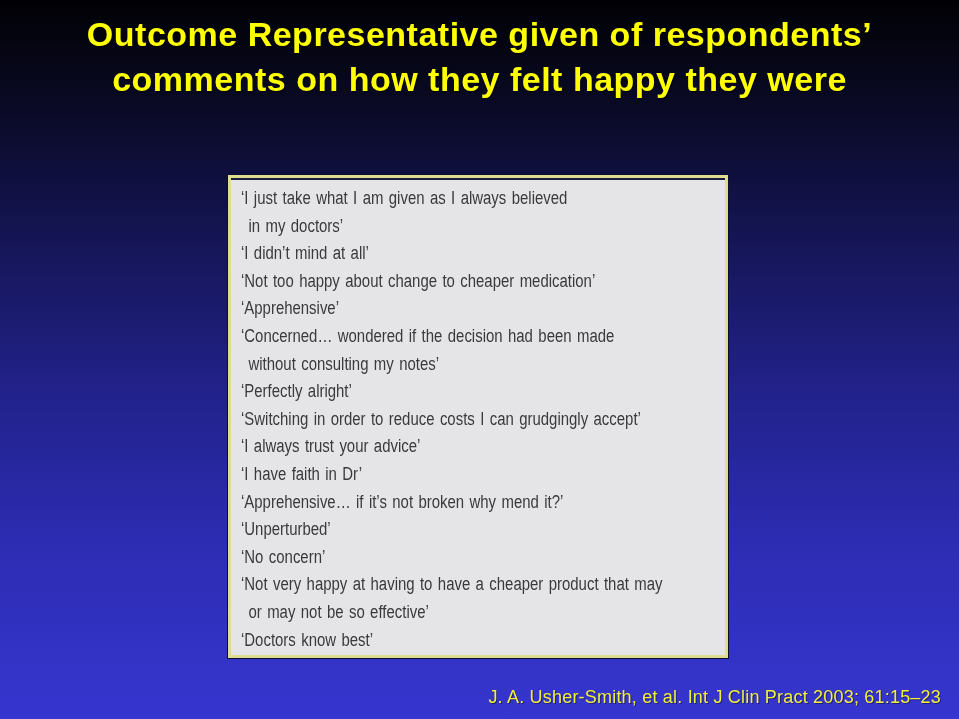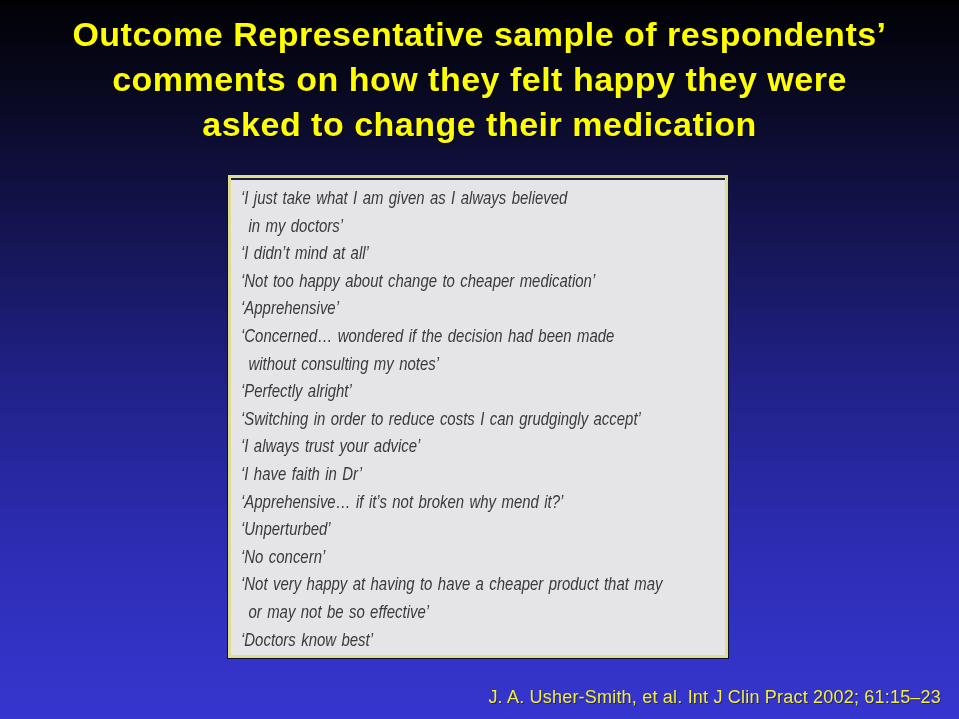--- a/index.html
+++ b/index.html
@@ -29,21 +29,20 @@
     text-shadow:1px 1px 1px rgba(0,0,0,0.55);
   }
   .comments-box{
     position:absolute; left:228px; top:175px;
     width:500px; height:483px;
     background:var(--box-bg);
     border:3px solid var(--box-border);
     box-shadow:0 0 0 1px #0d0d30;
     padding:0 8px 0 10px;
     overflow:hidden;
-    font-style:italic;
   }
   .top-rule{
     height:2px; background:var(--box-rule);
     margin:0 -8px 5px -10px;
   }
   .comments-text{
     width:573px;
     transform:scaleX(0.83);
     transform-origin:0 0;
     color:var(--box-text);
@@ -60,23 +59,22 @@
     color:var(--citation);
     font-size:18px; line-height:20px;
     letter-spacing:0.2px;
     text-shadow:1px 1px 0 rgba(0,0,0,0.4);
   }
 </style>
 </head>
 <body>
 
 <div class="title">
-  <div>Outcome Representative sample of respondents’</div>
+  <div>Outcome Representative given of respondents’</div>
   <div>comments on how they felt happy they were</div>
-  <div>asked to change their medication</div>
 </div>
 
 <div class="comments-box">
   <div class="top-rule"></div>
   <div class="comments-text">
       <div class="cline">‘I just take what I am given as I always believed</div>
       <div class="cline indent">in my doctors’</div>
       <div class="cline">‘I didn’t mind at all’</div>
       <div class="cline">‘Not too happy about change to cheaper medication’</div>
       <div class="cline">‘Apprehensive’</div>
@@ -88,13 +86,13 @@
       <div class="cline">‘I have faith in Dr’</div>
       <div class="cline">‘Apprehensive… if it’s not broken why mend it?’</div>
       <div class="cline">‘Unperturbed’</div>
       <div class="cline">‘No concern’</div>
       <div class="cline">‘Not very happy at having to have a cheaper product that may</div>
       <div class="cline indent">or may not be so effective’</div>
       <div class="cline">‘Doctors know best’</div>
     </div>
 </div>
 
-<div class="citation">J. A. Usher-Smith, et al. Int J Clin Pract 2002; 61:15–23</div>
+<div class="citation">J. A. Usher-Smith, et al. Int J Clin Pract 2003; 61:15–23</div>
 
 </body></html>

